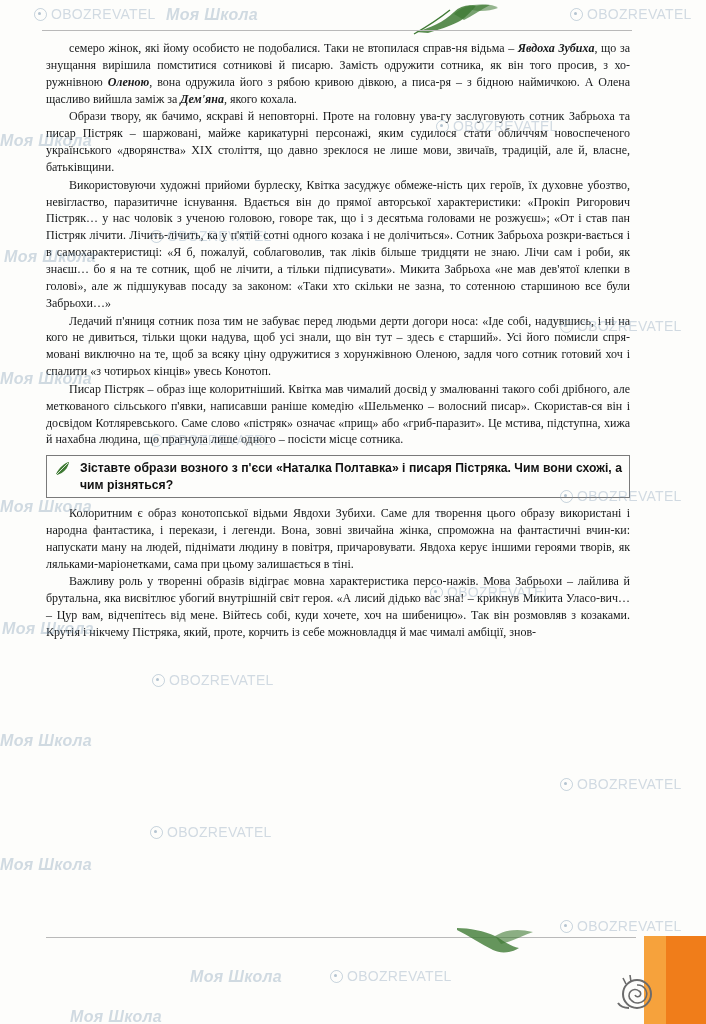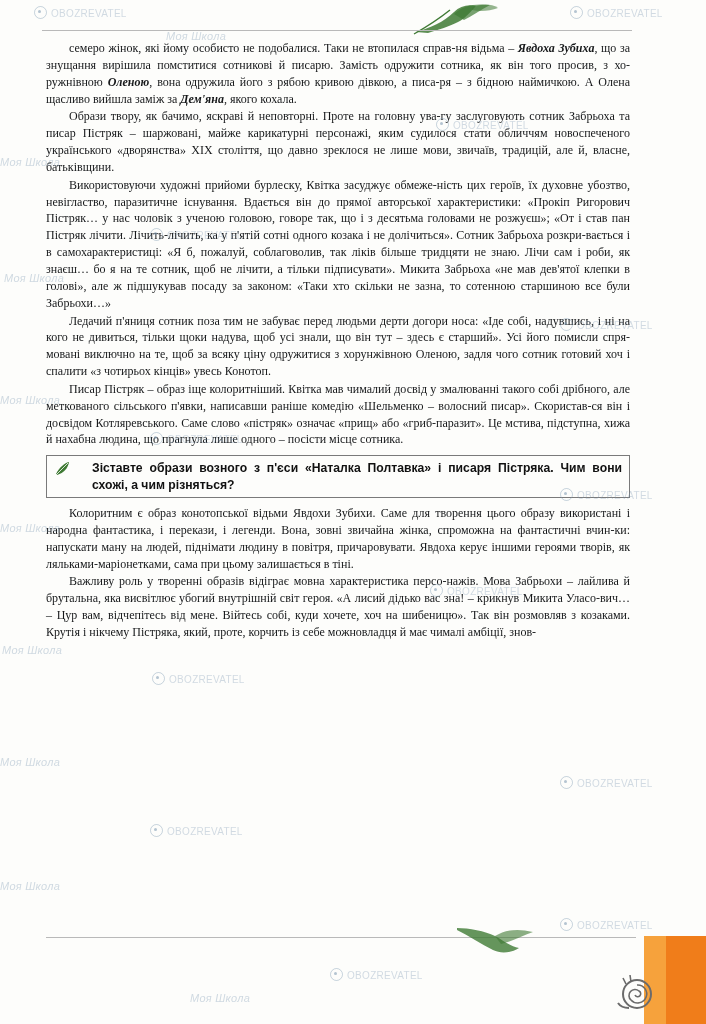--- a/index.html
+++ b/index.html
@@ -84,21 +84,21 @@
     font-size: 12px;
     line-height: 16.85px;
     color: #16181a;
     hyphens: manual;
   }
   .bi { font-weight: bold; font-style: italic; }
 
   
   .task {
     margin: 7px 0 7px 0;
-    padding: 5px 8px 5px 46px;
+    padding: 5px 8px 5px 34px;
     font-family: "Liberation Sans", sans-serif;
     font-weight: bold;
     font-size: 12.2px;
     line-height: 16.4px;
     color: #111;
     position: relative;
     text-indent: 0;
     text-align: justify;
   }
   .task .tbox-border {
@@ -167,21 +167,21 @@
     color: #6b6b6b;
   }
 
   
   .wm {
     position: absolute;
     pointer-events: none;
     font-family: "Liberation Sans", sans-serif;
     color: rgba(120,150,175,0.33);
     white-space: nowrap;
-    font-size: 10px;
+    font-size: 14px;
     letter-spacing: 0.3px;
   }
   .wm .circ {
     display: inline-block;
     width: 11px;
     height: 11px;
     border: 1.4px solid rgba(120,150,175,0.40);
     border-radius: 50%;
     margin-right: 4px;
     position: relative;
@@ -192,24 +192,23 @@
     position: absolute;
     left: 3px;
     top: 3px;
     width: 3px;
     height: 3px;
     border-radius: 50%;
     background: rgba(120,150,175,0.55);
   }
   .wm-school {
     color: rgba(120,150,175,0.34);
-    font-size: 11px;
+    font-size: 16px;
     font-style: italic;
-    font-weight: normal;
-    margin-top: 24px;
+    font-weight: bold;
   }
 </style>
 </head>
 <body>
 
 <div class="page">
 
   <div class="header">
     <svg class="header-leaf" viewBox="0 0 90 34">
       <path d="M6 30 C20 26 34 20 44 10 C50 4 58 2 66 4 C60 10 56 16 48 20 C40 24 28 28 18 31 Z" fill="currentColor" opacity="0.85"></path>

